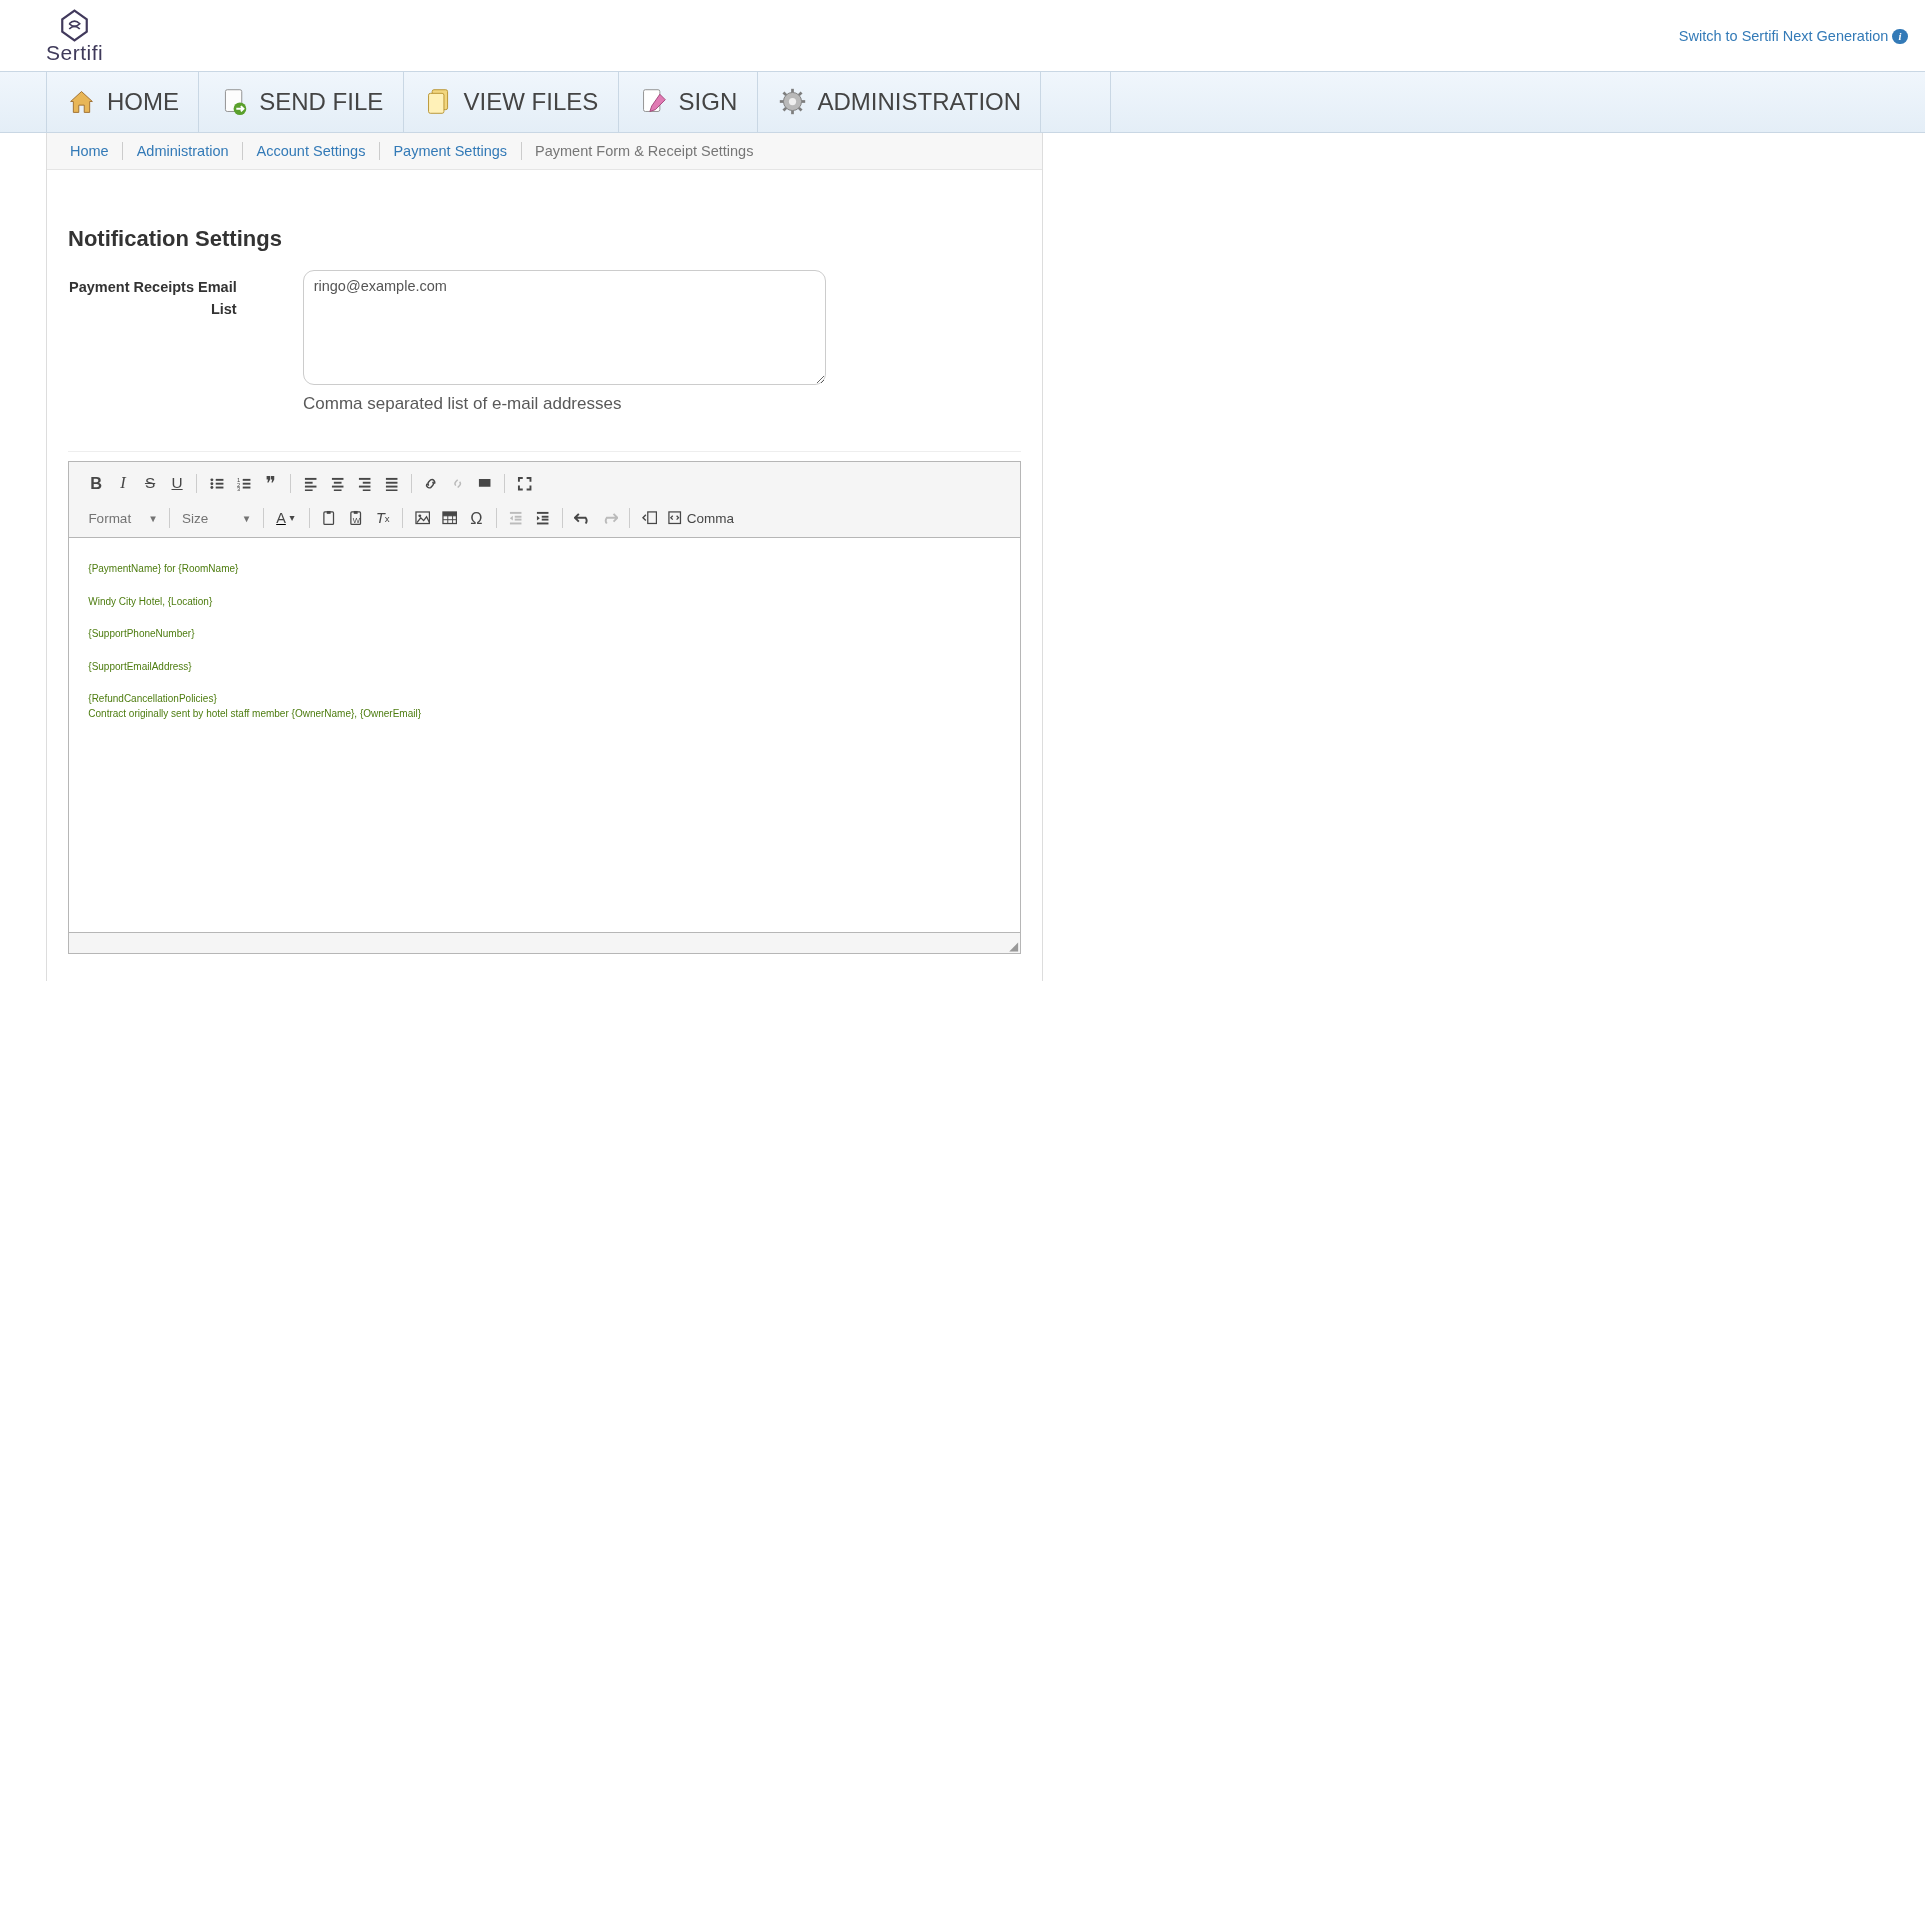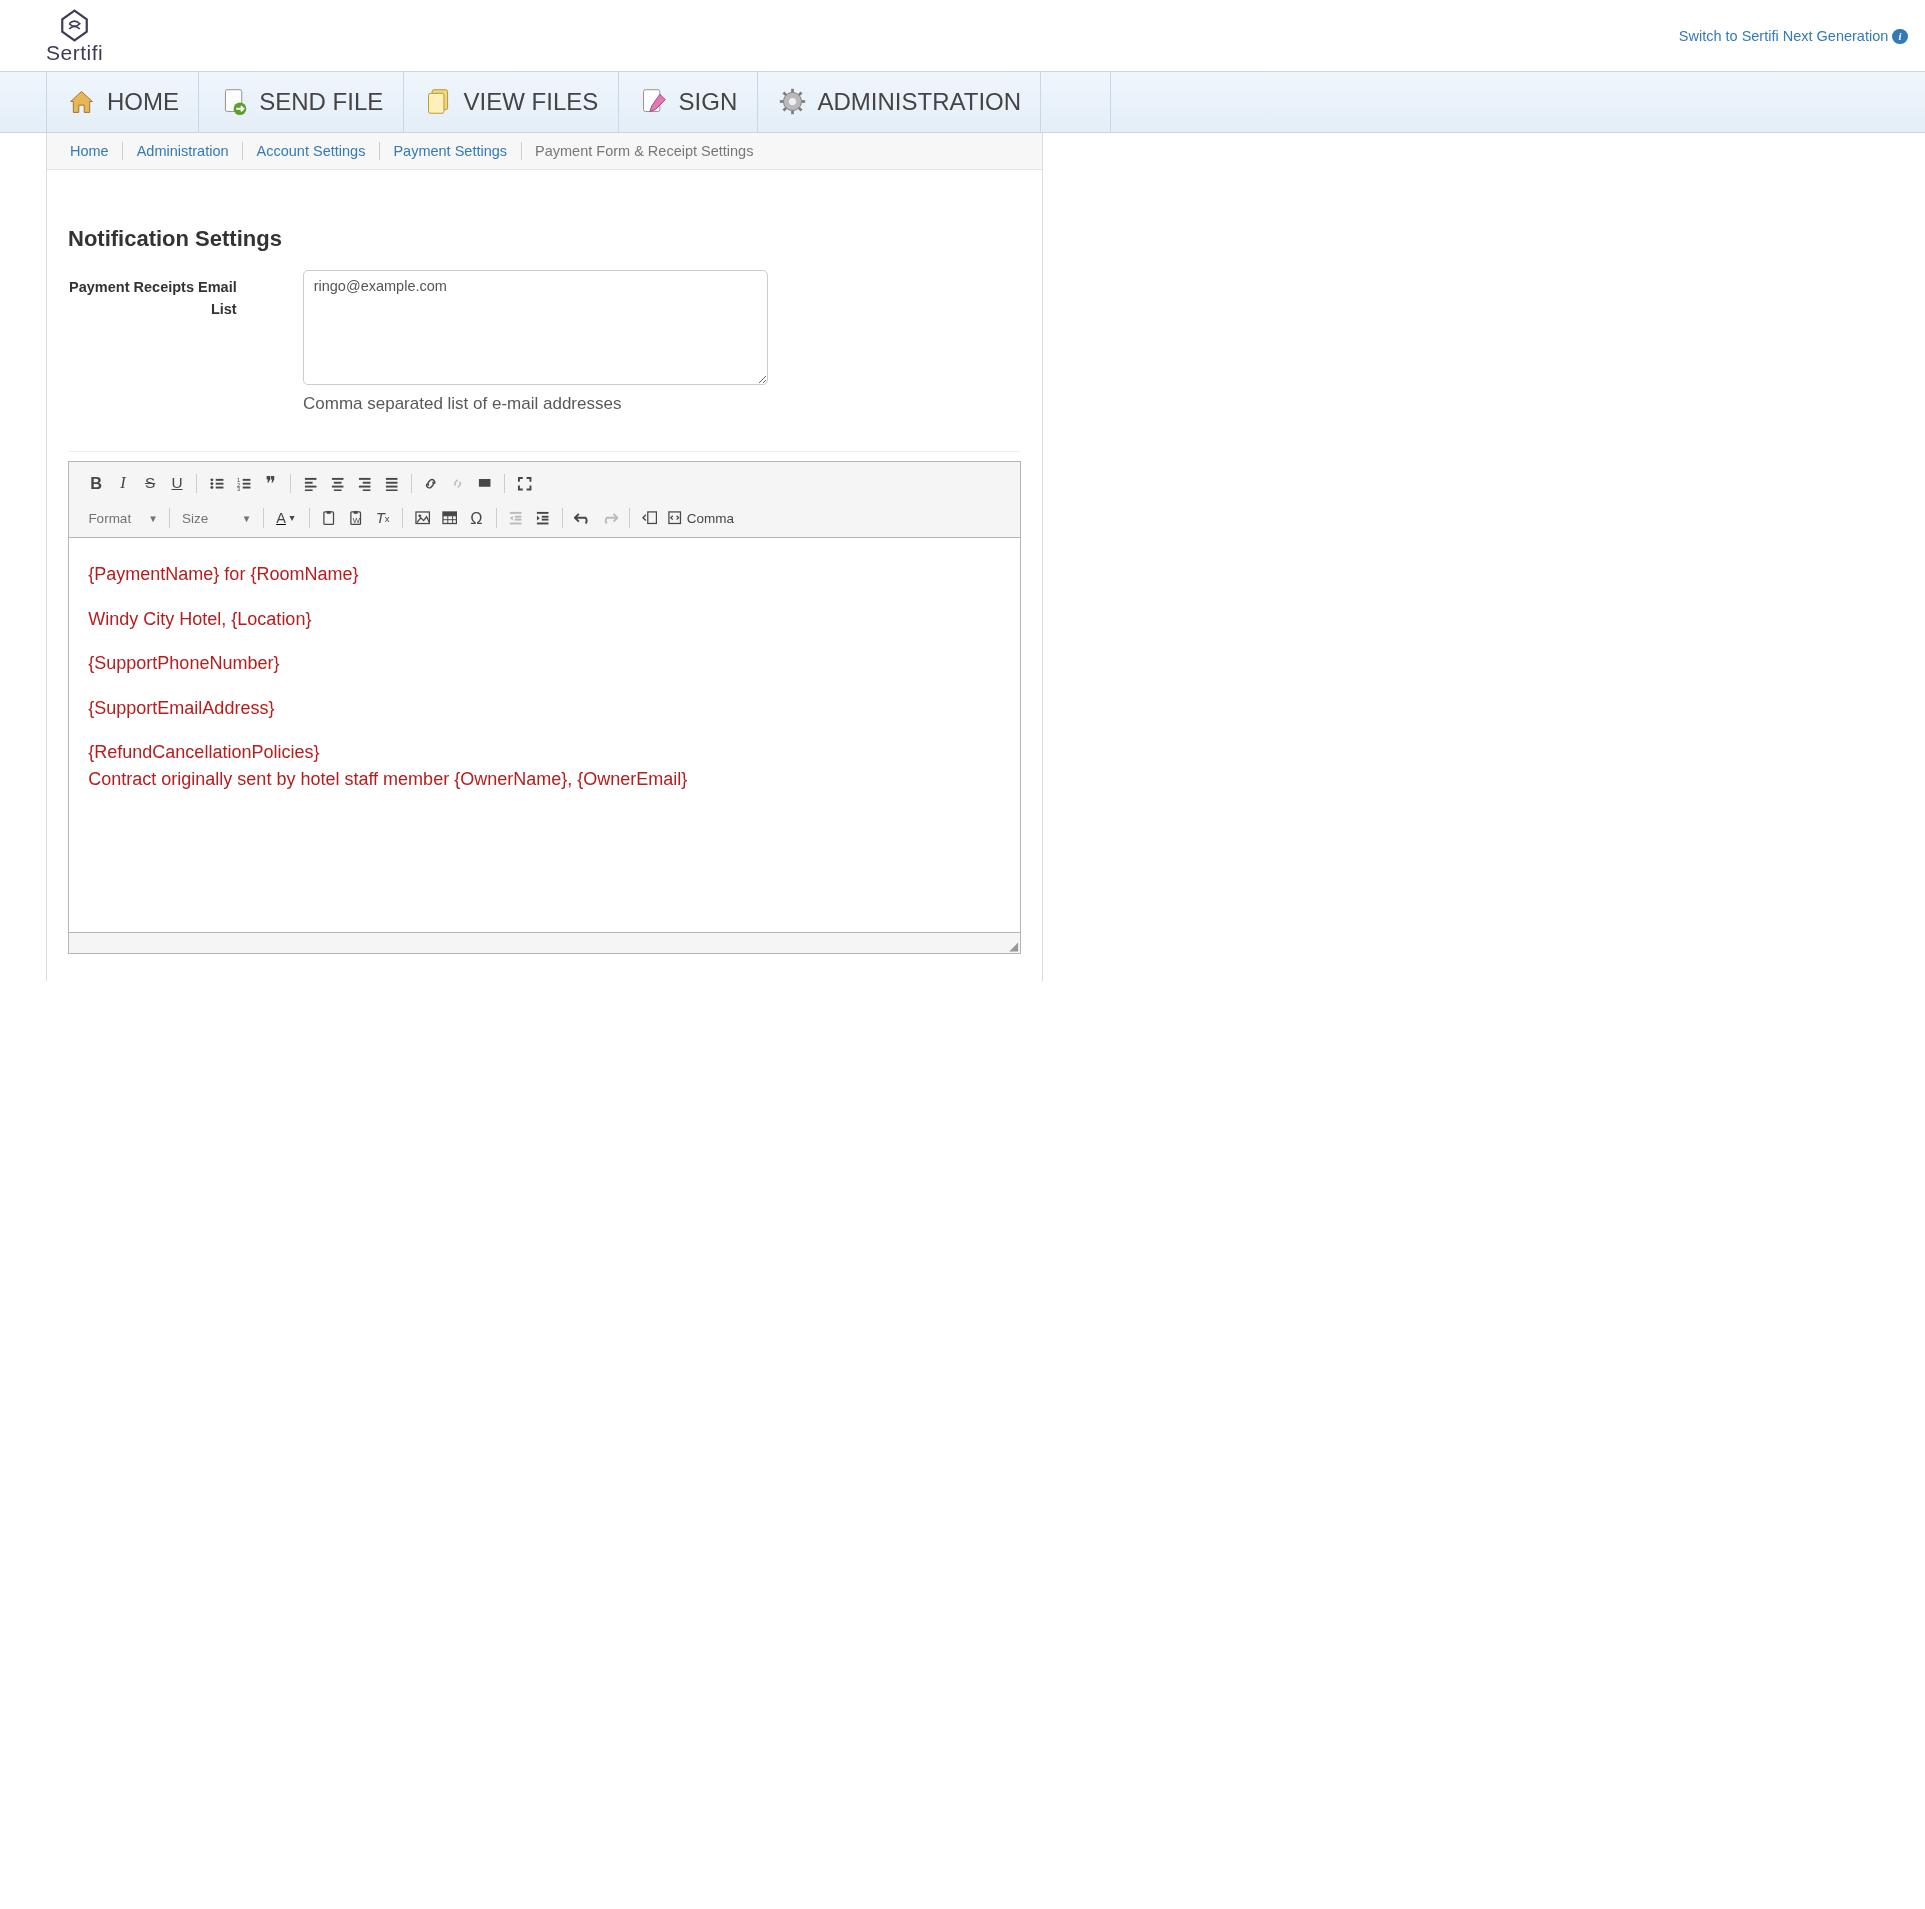--- a/index.html
+++ b/index.html
@@ -17,35 +17,35 @@
 .content-wrap { width: 997px; margin: 0 0 0 46px; border-left: 1px solid #ddd; border-right: 1px solid #ddd; background: #fff; }
 .breadcrumb { background: #f7f7f7; border-bottom: 1px solid #e5e5e5; padding: 9.7px 23px; display: flex; align-items: center; font-size: 14.5px; }
 .breadcrumb a { color: #337ab7; text-decoration: none; cursor: pointer; }
 .breadcrumb .sep { display: inline-block; width: 1px; height: 17.4px; background: #ccc; margin: 0 13.5px; }
 .breadcrumb .current { color: #777; }
 .panel { padding: 27px 21px; }
 h2 { font-size: 22px; font-weight: bold; color: #333; margin: 29px 0 17.4px; }
 .field-row { display: flex; align-items: flex-start; margin-bottom: 17.4px; gap: 47px; }
 .field-lbl { width: 188px; text-align: right; font-weight: bold; font-size: 14.5px; padding-right: 19.3px; padding-top: 7.7px; line-height: 1.5; }
 .field-ctrl { flex: 0 0 auto; }
-.ta { width: 465px; height: 115px; border: 1px solid #ccc; border-radius: 5px; padding: 7.7px 9.7px; font-family: inherit; font-size: 14.5px; color: #555; resize: both; }
+.ta { width: 523px; height: 115px; border: 1px solid #ccc; border-radius: 11px; padding: 7.7px 9.7px; font-family: inherit; font-size: 14.5px; color: #555; resize: both; }
 .help { color: #595959; font-size: 17px; margin-top: 5.8px; }
 hr { border: none; border-top: 1px solid #eee; margin: 37px 0 9.7px; }
 
 
 .editor { border: 1px solid #b6b6b6; }
 .toolbar { background: #f5f5f5; border-bottom: 1px solid #b6b6b6; padding: 5.8px 3.9px 0; }
 .tb-row { display: flex; align-items: center; flex-wrap: wrap; padding: 1.9px 9.7px 5.8px; }
 .tb-btn { width: 27px; height: 27px; display: inline-flex; align-items: center; justify-content: center; cursor: pointer; color: #474747; border-radius: 2.9px; }
 .tb-btn.disabled { color: #bbb; cursor: default; }
 .tb-sep { display: inline-block; width: 1px; height: 19.3px; background: #ccc; margin: 0 5.8px; }
 .tb-combo { display: inline-flex; align-items: center; gap: 3.9px; font-size: 13.5px; color: #737373; cursor: pointer; padding: 3.9px 5.8px; min-width: 81px; justify-content: space-between; }
 .tb-combo .caret { font-size: 9.7px; }
 .tb-src { display: inline-flex; align-items: center; gap: 4.8px; font-size: 13.5px; color: #474747; cursor: pointer; padding: 1.9px 3.9px; }
-.ed-body { min-height: 394px; padding: 23px 19.3px; font-size: 18px; color: #b91c1c; line-height: 1.5; }
+.ed-body { min-height: 394px; padding: 23px 19.3px; font-size: 10px; color: #4d7c0f; line-height: 1.5; }
 .ed-body p { margin: 0 0 17.4px; }
 .ed-body p:last-child { margin-bottom: 12px; }
 .ed-status { height: 21px; background: #f5f5f5; border-top: 1px solid #b6b6b6; position: relative; }
 .ed-status::after { content: "◢"; position: absolute; right: 1.9px; bottom: 0; font-size: 11.6px; color: #999; }
 svg { display: block; }
 </style>
 </head>
 <body>
 
 <div class="top-area">

